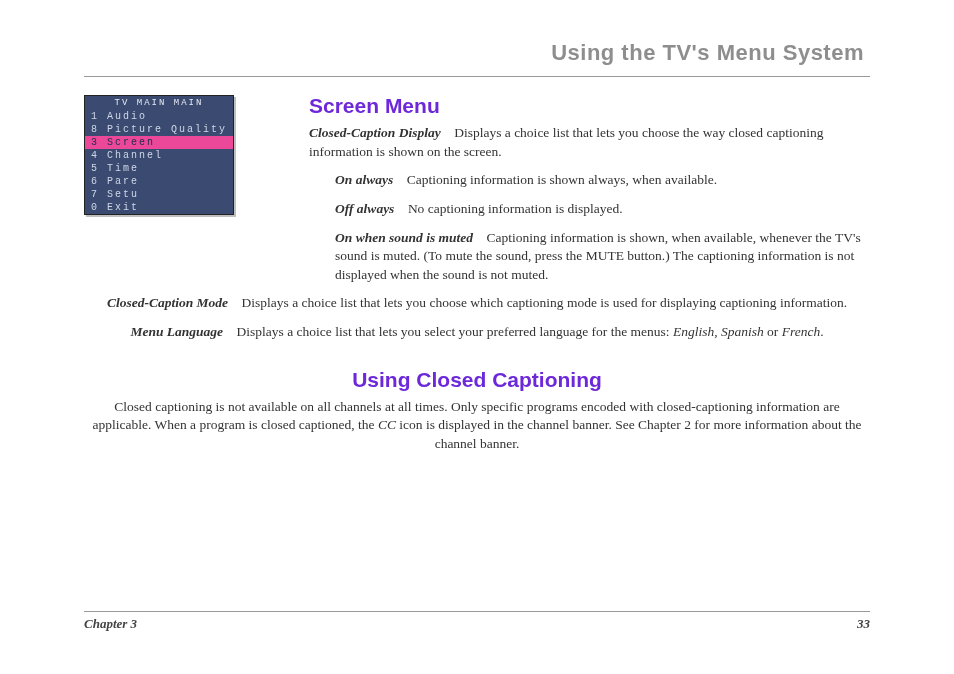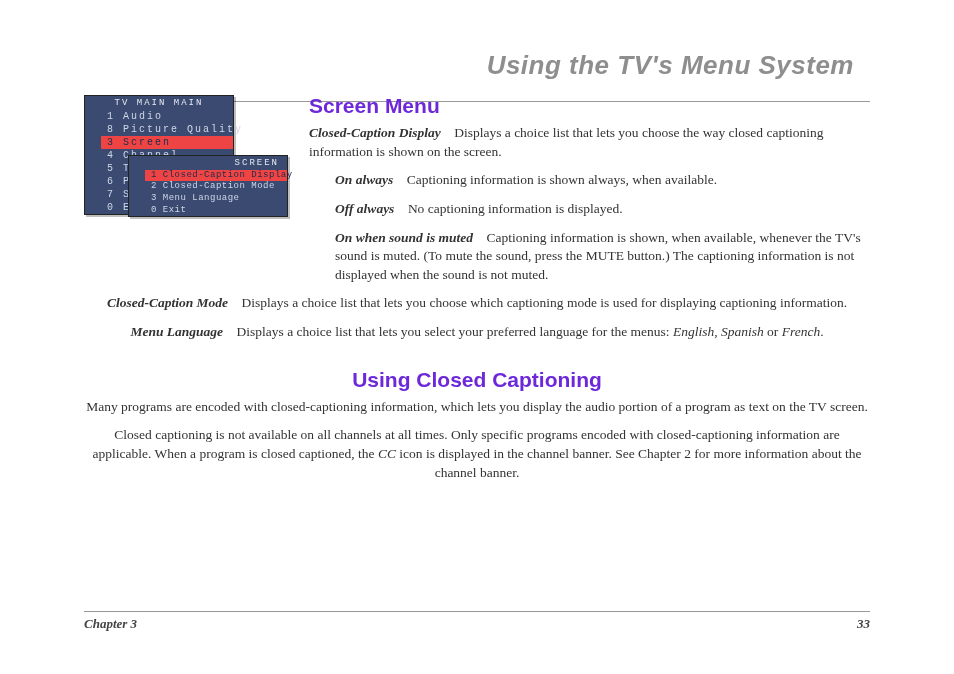--- a/index.html
+++ b/index.html
@@ -17,25 +17,24 @@
   .page-header {
     position: absolute;
     top: 34px;
     right: 84px;
     left: 84px;
     text-align: right;
     border-bottom: 1px solid #999;
     padding-bottom: 4px;
   }
   .page-header h1 {
-    margin: 16px;
+    margin: 6px;
     font-family: Arial, Helvetica, sans-serif;
     font-weight: 900;
-    font-style: italic;
-    font-size: 26px;
+    font-size: 22px;
     letter-spacing: 0.5px;
     color: #8e8e8e;
   }
   .content {
     position: absolute;
     top: 92px;
     left: 309px;
     right: 84px;
   }
   .content h2 {
@@ -92,24 +91,23 @@
     text-align: center;
     letter-spacing: 2px;
     color: #e6e9f2;
     padding: 2px 4px 0 4px;
     font-size: 9px;
   }
   .osd .row {
     padding: 0 6px;
     white-space: pre;
     letter-spacing: 2px;
-    margin-left: 16px;
   }
   .osd .row.sel {
-    background: #ef4444;
+    background: #ec4899;
     color: #1f2b4d;
   }
   .osd-main { width: 150px; position: relative; }
   .osd-sub {
     position: absolute;
     top: 60px;
     left: 44px;
     width: 160px;
   }
   .osd-sub .row { letter-spacing: 0.5px; padding: 0 6px; font-size: 9px; }
@@ -126,29 +124,20 @@
   <div class="osd osd-main">
     <div class="title">TV MAIN MAIN</div>
     <div id="main-menu-rows">
         <div class="row">1 Audio</div>
         <div class="row">8 Picture Quality</div>
         <div class="row sel">3 Screen</div>
         <div class="row">4 Channel</div>
         <div class="row">5 Time</div>
         <div class="row">6 Pare</div>
         <div class="row">7 Setu</div>
-        <div class="row">0 Exit</div>
-      </div>
-  </div>
-  <div class="osd osd-sub">
-    <div class="title">SCREEN</div>
-    <div id="sub-menu-rows">
-        <div class="row sel">1 Closed-Caption Display</div>
-        <div class="row">2 Closed-Caption Mode</div>
-        <div class="row">3 Menu Language</div>
         <div class="row">0 Exit</div>
       </div>
   </div>
 </div>
 
 <div class="content">
   <h2>Screen Menu</h2>
 
   <p>
     <span class="term">Closed-Caption Display</span>&nbsp;&nbsp;&nbsp;
@@ -175,21 +164,20 @@
     <span>Displays a choice list that lets you choose which captioning mode is used for displaying captioning information.</span>
   </p>
 
   <p class="pull-left">
     <span class="term">Menu Language</span>&nbsp;&nbsp;&nbsp;
     <span>Displays a choice list that lets you select your preferred language for the menus: </span><span class="ital">English</span><span>, </span><span class="ital">Spanish</span><span> or </span><span class="ital">French</span><span>.</span>
   </p>
 
   <h2 class="second pull-left">Using Closed Captioning</h2>
 
-  <p class="pull-left">Many programs are encoded with closed-captioning information, which lets you display the audio portion of a program as text on the TV screen.</p>
 
   <p class="pull-left">
     <span>Closed captioning is not available on all channels at all times. Only specific programs encoded with closed-captioning information are applicable. When a program is closed captioned, the </span><span class="icn">CC</span><span> icon is displayed in the channel banner. See Chapter 2 for more information about the channel banner.</span>
   </p>
 </div>
 
 <div class="page-footer">
   <span class="chapter">Chapter 3</span>
   <span class="pageno">33</span>
 </div>

